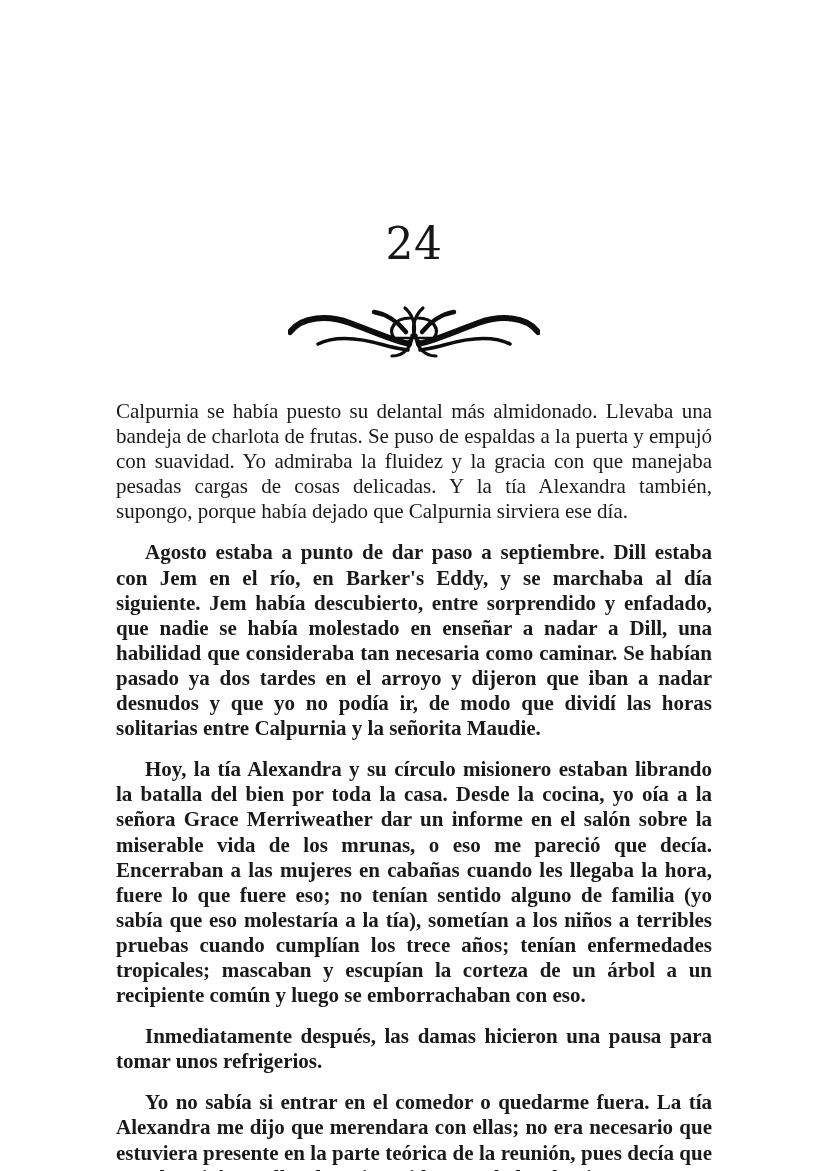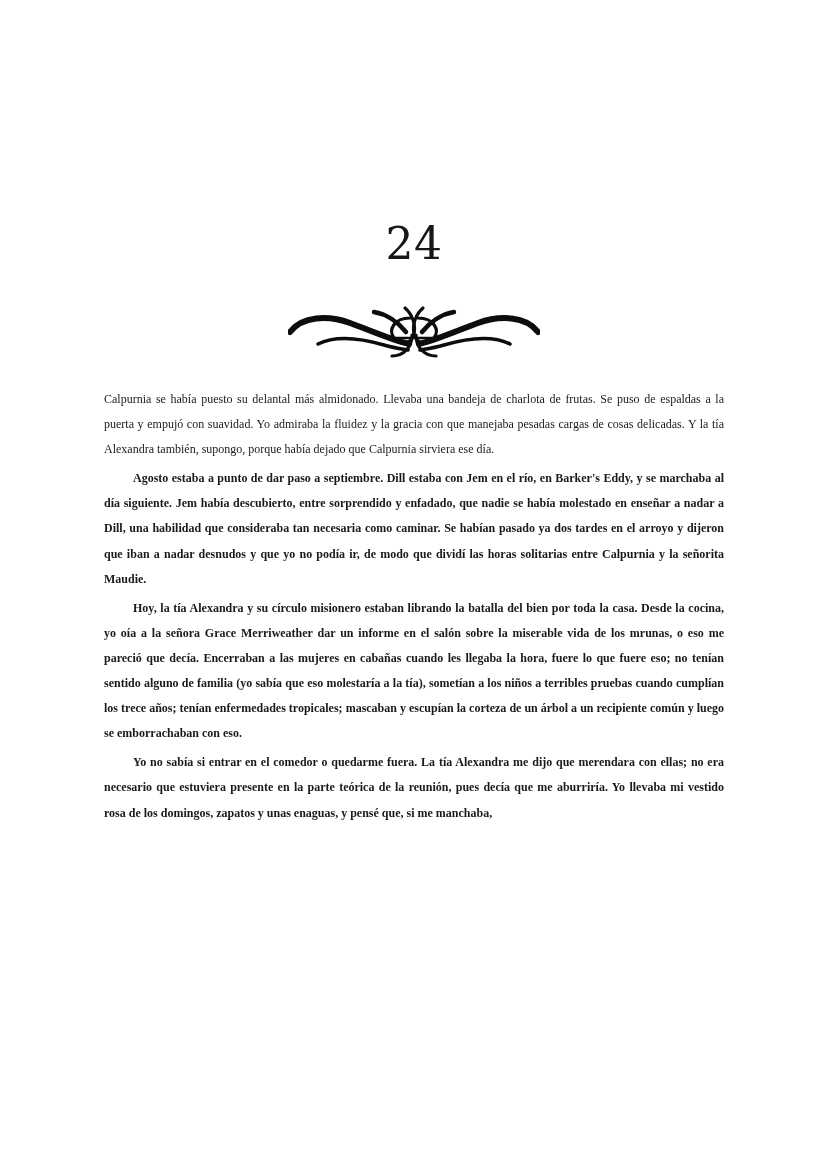--- a/index.html
+++ b/index.html
@@ -56,22 +56,22 @@
 
   
   .textblock {
     position: absolute;
     top: 383px;
     left: 100px;
     width: 628px;
   }
 
   .textblock p {
-    margin: 4px;
-    font-size: 12px;
+    margin: 16px;
+    font-size: 21px;
     line-height: 25.1px;
     text-align: justify;
     text-justify: inter-word;
     hyphens: none;
     color: #1a1a1a;
   }
   .textblock p.indent {
     text-indent: 29px;
     font-weight: bold;
   }
@@ -128,17 +128,18 @@
 
         <path d="M128 36 L154 36" stroke-width="2.6"></path>
       </g>
     </svg>
   </div>
 
   <div class="textblock">
     <p class="noindent">Calpurnia se había puesto su delantal más almidonado. Llevaba una bandeja de charlota de frutas. Se puso de espaldas a la puerta y empujó con suavidad. Yo admiraba la fluidez y la gracia con que manejaba pesadas cargas de cosas delicadas. Y la tía Alexandra también, supongo, porque había dejado que Calpurnia sirviera ese día.</p>
     <p class="indent">Agosto estaba a punto de dar paso a septiembre. Dill estaba con Jem en el río, en Barker's Eddy, y se marchaba al día siguiente. Jem había descubierto, entre sorprendido y enfadado, que nadie se había molestado en enseñar a nadar a Dill, una habilidad que consideraba tan necesaria como caminar. Se habían pasado ya dos tardes en el arroyo y dijeron que iban a nadar desnudos y que yo no podía ir, de modo que dividí las horas solitarias entre Calpurnia y la señorita Maudie.</p>
     <p class="indent">Hoy, la tía Alexandra y su círculo misionero estaban librando la batalla del bien por toda la casa. Desde la cocina, yo oía a la señora Grace Merriweather dar un informe en el salón sobre la miserable vida de los mrunas, o eso me pareció que decía. Encerraban a las mujeres en cabañas cuando les llegaba la hora, fuere lo que fuere eso; no tenían sentido alguno de familia (yo sabía que eso molestaría a la tía), sometían a los niños a terribles pruebas cuando cumplían los trece años; tenían enfermedades tropicales; mascaban y escupían la corteza de un árbol a un recipiente común y luego se emborrachaban con eso.</p>
+    <p class="indent">Inmediatamente después, las damas hicieron una pausa para tomar unos refrigerios.</p>
     <p class="indent">Yo no sabía si entrar en el comedor o quedarme fuera. La tía Alexandra me dijo que merendara con ellas; no era necesario que estuviera presente en la parte teórica de la reunión, pues decía que me aburriría. Yo llevaba mi vestido rosa de los domingos, zapatos y unas enaguas, y pensé que, si me manchaba,</p>
   </div>
 
 
 </div>
 
 </body></html>

